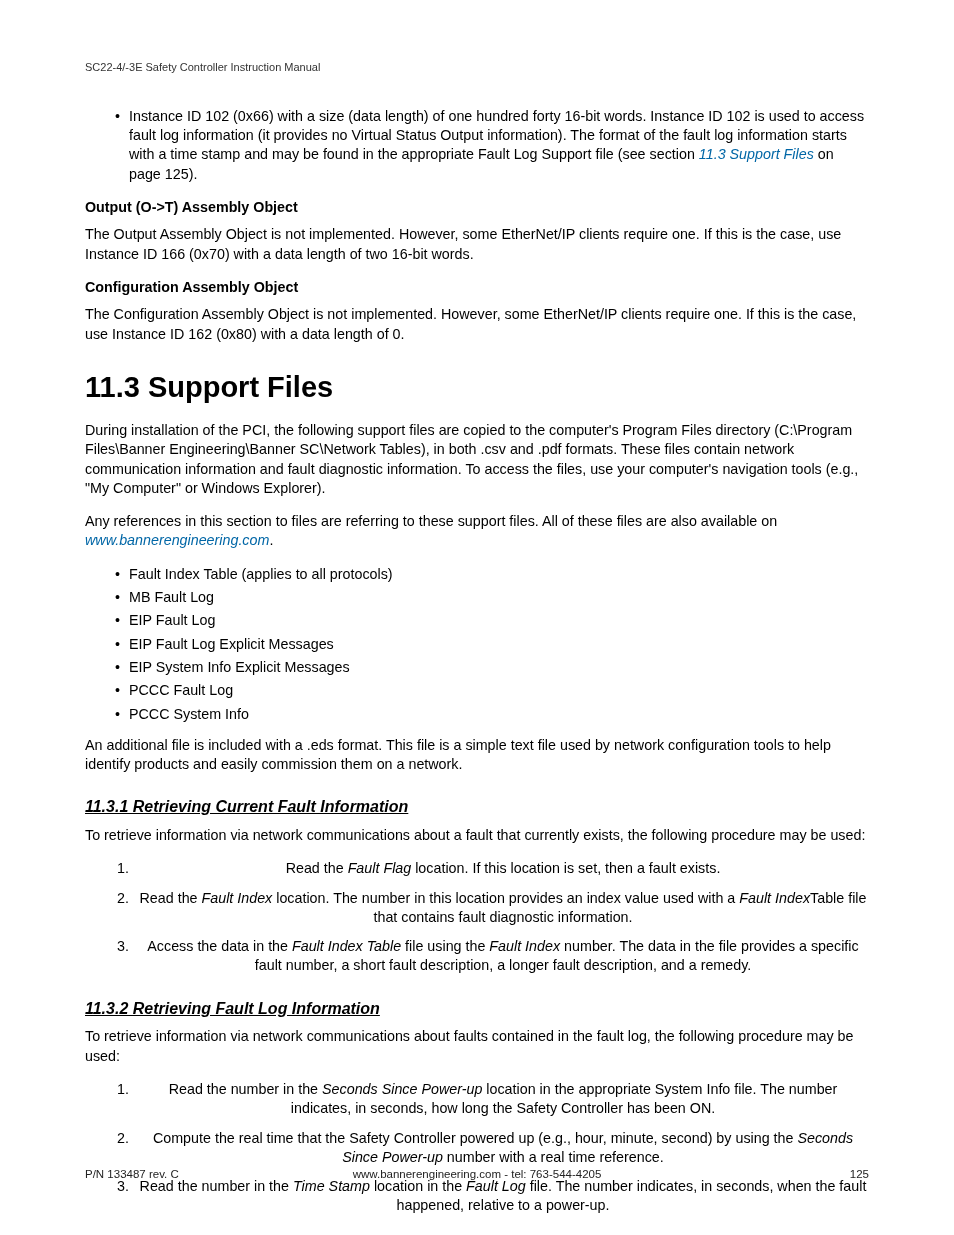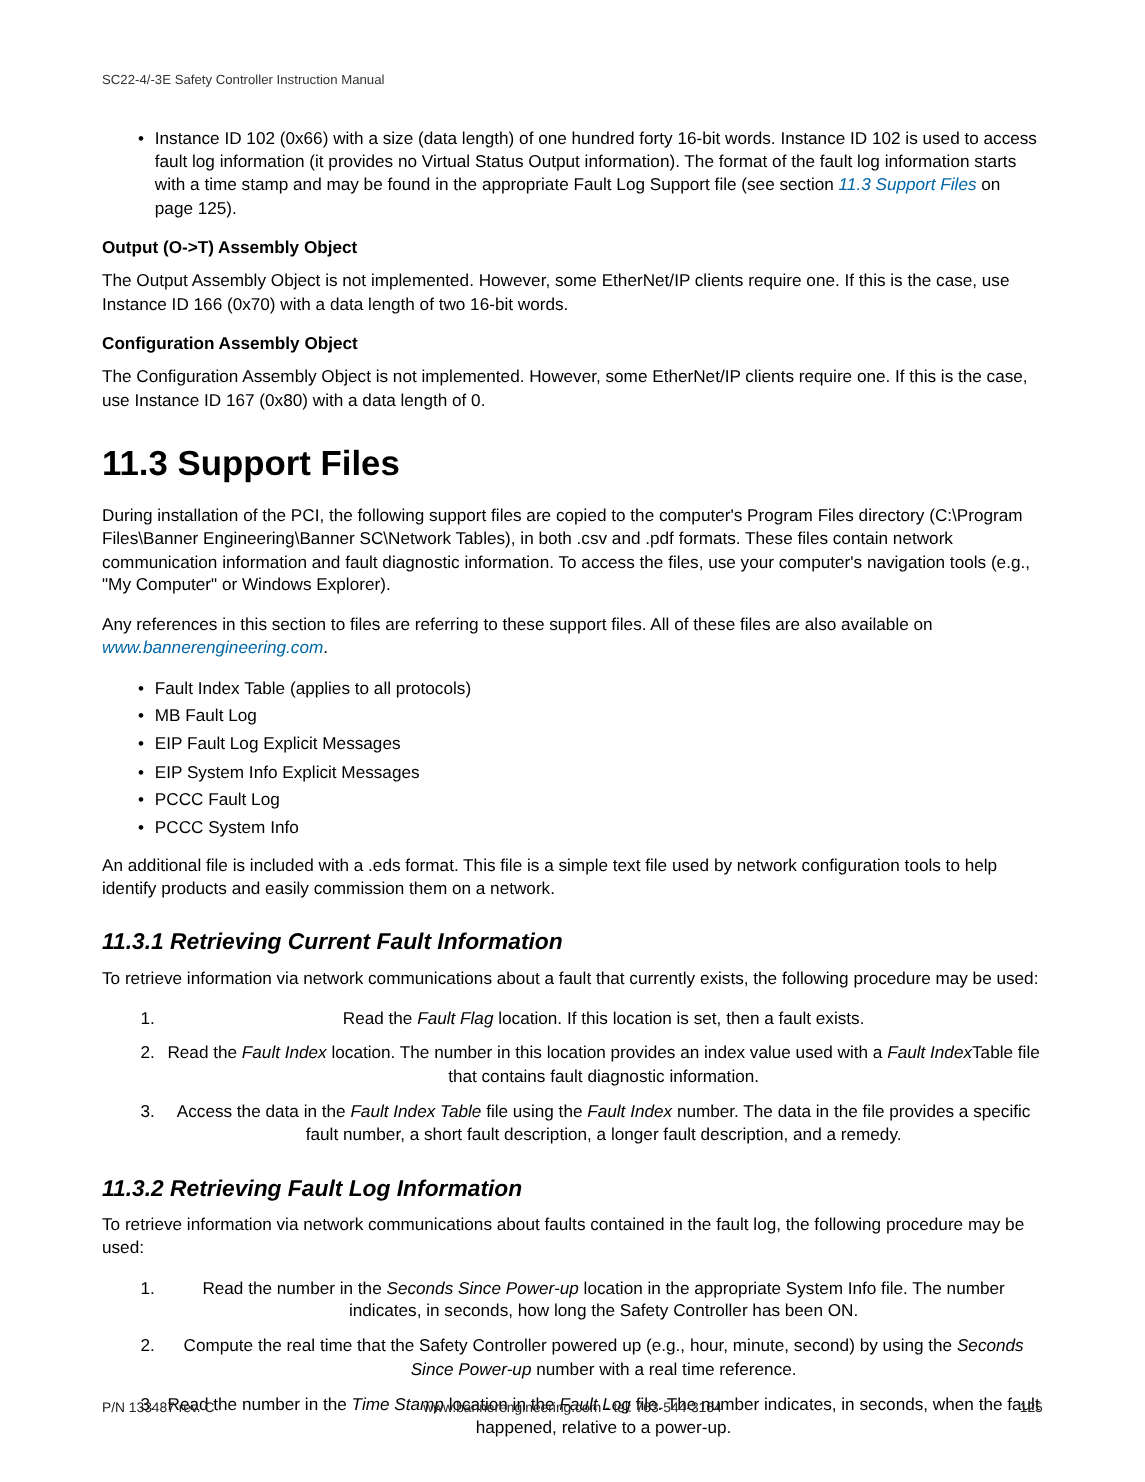--- a/index.html
+++ b/index.html
@@ -35,24 +35,25 @@
     font-weight: bold;
     margin: 14px 0 6px 0;
   }
   p { margin: 8px 0 14px 0; }
   h1.section {
     font-size: 29px;
     font-weight: bold;
     margin: 24px 0 14px 0;
   }
   h2.subsection {
-    font-size: 19px;
+    font-size: 16px;
     font-style: italic;
     font-weight: bold;
     margin: 22px 0 8px 0;
+    text-decoration: underline;
   }
   .link { color: #0066a6; font-style: italic; }
   ul.files {
     list-style: none;
     padding: 0 0 0 30px;
     margin: 6px 0 12px 0;
   }
   ul.files li {
     position: relative;
     padding-left: 14px;
@@ -93,33 +94,34 @@
 <div class="header">SC22-4/-3E Safety Controller Instruction Manual</div>
 
 <div class="top-bullet">
   <span>Instance ID 102 (0x66) with a size (data length) of one hundred forty 16-bit words. Instance ID 102 is used to access fault log information (it provides no Virtual Status Output information). The format of the fault log information starts with a time stamp and may be found in the appropriate Fault Log Support file (see section </span><span class="link">11.3 Support Files</span><span> on page 125).</span>
 </div>
 
 <div class="bold-head">Output (O-&gt;T) Assembly Object</div>
 <p>The Output Assembly Object is not implemented. However, some EtherNet/IP clients require one. If this is the case, use Instance ID 166 (0x70) with a data length of two 16-bit words.</p>
 
 <div class="bold-head">Configuration Assembly Object</div>
-<p>The Configuration Assembly Object is not implemented. However, some EtherNet/IP clients require one. If this is the case, use Instance ID 167 (0x80) with a data length of 0.</p>
+<p>The Configuration Assembly Object is not implemented. However, some EtherNet/IP clients require one. If this is the case, use Instance ID 162 (0x80) with a data length of 0.</p>
 
 <h1 class="section">11.3 Support Files</h1>
 
 <p>During installation of the PCI, the following support files are copied to the computer's Program Files directory (C:\Program Files\Banner Engineering\Banner SC\Network Tables), in both .csv and .pdf formats. These files contain network communication information and fault diagnostic information. To access the files, use your computer's navigation tools (e.g., "My Computer" or Windows Explorer).</p>
 
 <p>
   <span>Any references in this section to files are referring to these support files. All of these files are also available on </span><span class="link">www.bannerengineering.com</span><span>.</span>
 </p>
 
 <ul class="files" id="files-list">
     <li>Fault Index Table (applies to all protocols)</li>
     <li>MB Fault Log</li>
+    <li>EIP Fault Log</li>
     <li>EIP Fault Log Explicit Messages</li>
     <li>EIP System Info Explicit Messages</li>
     <li>PCCC Fault Log</li>
     <li>PCCC System Info</li>
   </ul>
 
 <p>An additional file is included with a .eds format. This file is a simple text file used by network configuration tools to help identify products and easily commission them on a network.</p>
 
 <h2 class="subsection">11.3.1 Retrieving Current Fault Information</h2>
 <p>To retrieve information via network communications about a fault that currently exists, the following procedure may be used:</p>
@@ -132,15 +134,15 @@
 <h2 class="subsection">11.3.2 Retrieving Fault Log Information</h2>
 <p>To retrieve information via network communications about faults contained in the fault log, the following procedure may be used:</p>
 <ol class="steps" id="sub2-steps">
     <li>Read the number in the <span class="ital">Seconds Since Power-up</span> location in the appropriate System Info file. The number indicates, in seconds, how long the Safety Controller has been ON.</li>
     <li>Compute the real time that the Safety Controller powered up (e.g., hour, minute, second) by using the <span class="ital">Seconds Since Power-up</span> number with a real time reference.</li>
     <li>Read the number in the <span class="ital">Time Stamp</span> location in the <span class="ital">Fault Log</span> file. The number indicates, in seconds, when the fault happened, relative to a power-up.</li>
   </ol>
 
 <div class="footer">
   <span>P/N 133487 rev. C</span>
-  <span class="center">www.bannerengineering.com - tel: 763-544-3164</span>
+  <span class="center">www.bannerengineering.com - tel: 763-544-4205</span>
   <span class="right">125</span>
 </div>
 
 </body></html>

